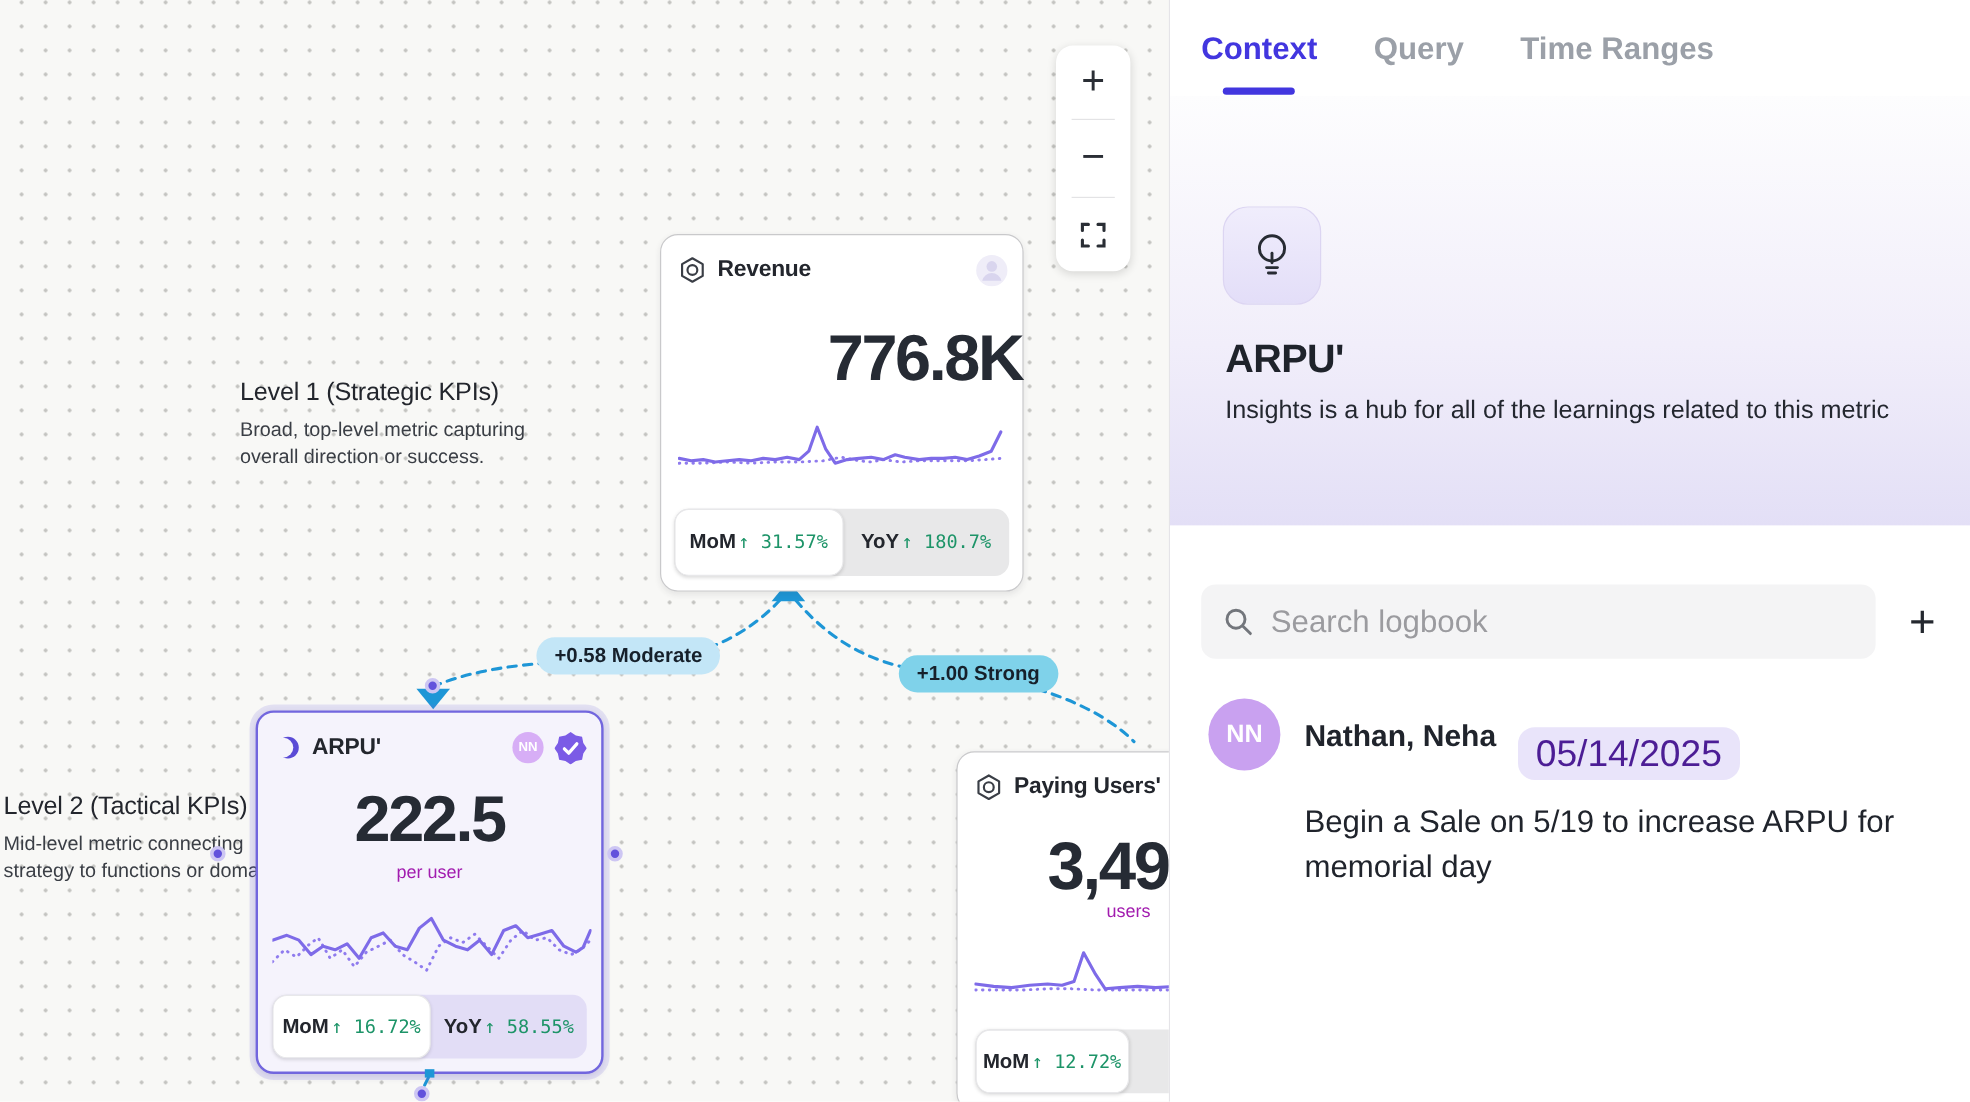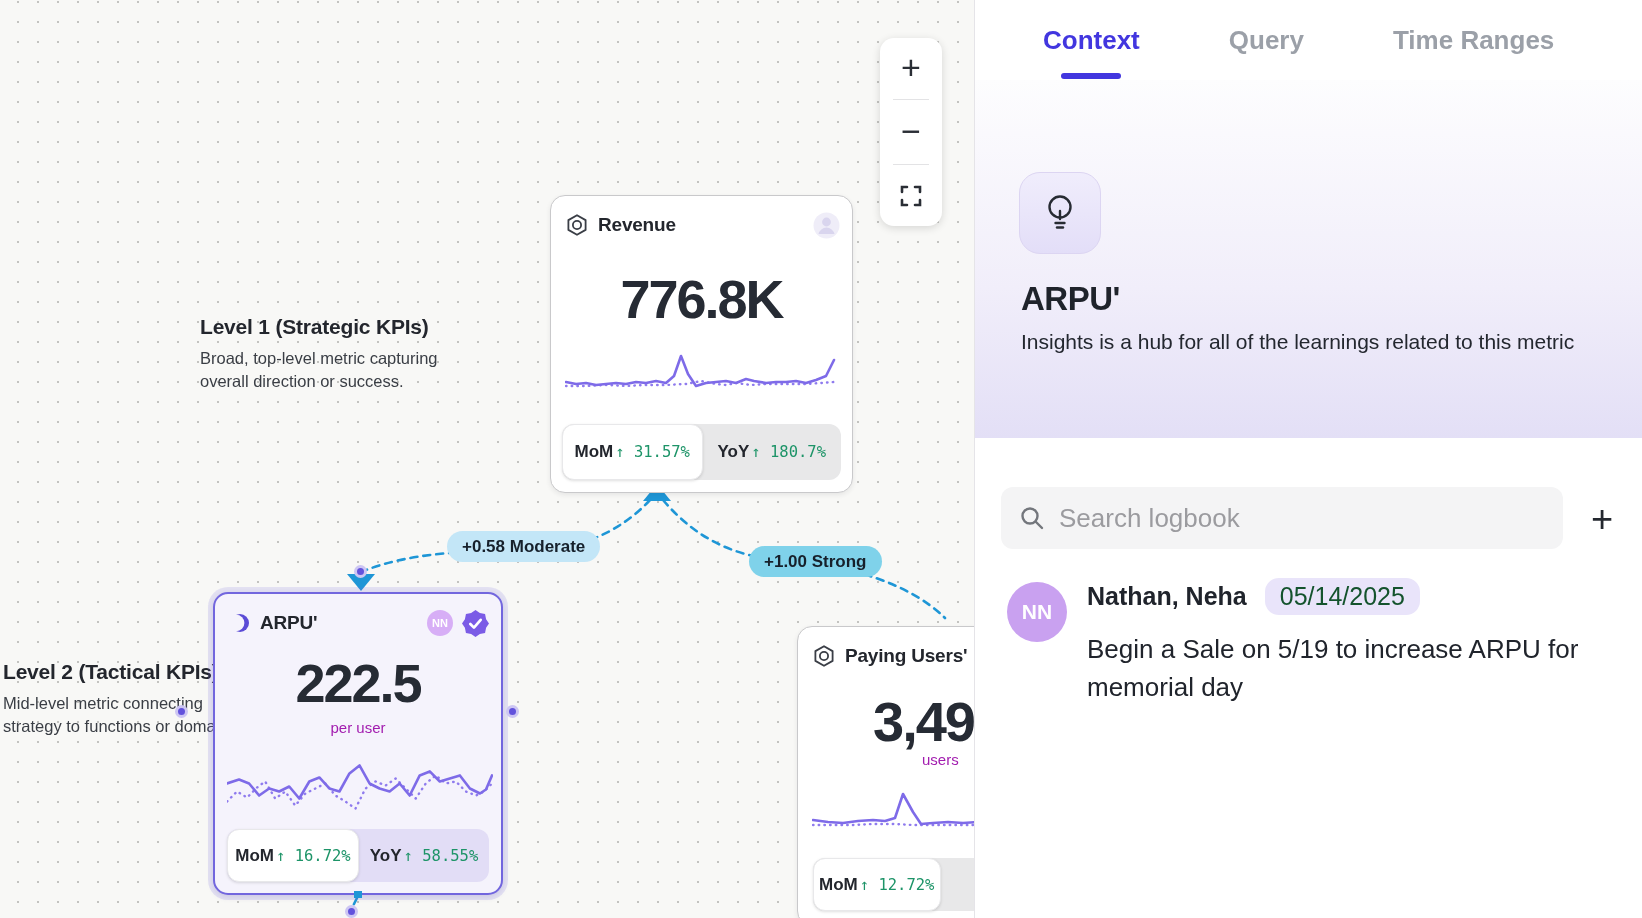--- a/index.html
+++ b/index.html
@@ -8,21 +8,21 @@
 
   
   .canvas { position:absolute; left:0; top:0; width:974px; height:918px; overflow:hidden;
     background-color:#F8F8F6;
     background-image:radial-gradient(#C3C3C0 1.3px, transparent 1.5px);
     background-size:20px 20px; background-position:8px 12px; }
 
   .edges-svg { position:absolute; inset:0; z-index:1; }
 
   .annot { position:absolute; z-index:0; }
-  .annot h3 { font-size:21px; font-weight:700; color:#23262D; letter-spacing:-0.2px; }
+  .annot h3 { font-size:21px; font-weight:400; color:#23262D; letter-spacing:-0.2px; }
   .annot p { font-size:16.5px; line-height:23px; color:#3A3E45; margin-top:8px; }
 
   .edge-label { position:absolute; z-index:3; height:31px; border-radius:16px;
     display:flex; align-items:center; padding:0 15px;
     font-size:17px; font-weight:700; color:#16202B; }
   .edge-label.moderate { background:#C3E6F7; }
   .edge-label.strong   { background:#7FD2EA; }
 
   .handle-dot { position:absolute; z-index:3; width:13px; height:13px; border-radius:50%;
     background:#6252DC; border:3px solid #CDC6F3; }
@@ -60,21 +60,21 @@
     display:flex; flex-direction:column; align-items:center; justify-content:space-around; }
   .zbtn { width:100%; height:56px; display:flex; align-items:center; justify-content:center;
     font-size:34px; font-weight:500; color:#2A2E35; cursor:pointer; }
   .zdivider { width:36px; height:1px; background:#E3E3E5; }
 
   
   .panel { position:absolute; left:974px; top:0; width:668px; height:918px; background:#fff;
     border-left:1px solid #E5E4E8; }
   .p-tabs { height:80px; display:flex; align-items:center; gap:47px; padding-left:26px; }
   .p-tab { position:relative; height:100%; display:flex; align-items:center;
-    font-size:26px; font-weight:600; color:#9BA0A8; cursor:pointer;margin-left:42px; }
+    font-size:26px; font-weight:600; color:#9BA0A8; cursor:pointer; }
   .p-tab.active { color:#4236DF; }
   .p-tab.active::after { content:""; position:absolute; left:50%; transform:translateX(-50%);
     bottom:1px; width:60px; height:6px; border-radius:4px; background:#4236DF; }
 
   .p-hero { height:358px; background:linear-gradient(180deg,#FDFDFE 0%,#F1EEFA 58%,#E3DFF6 100%);
     position:relative; }
   .bulb-tile { position:absolute; left:44px; top:92px; width:82px; height:82px; border-radius:21px;
     background:linear-gradient(180deg,#F0EDFC,#E3DEF8); border:1px solid #DCD5F2;
     display:flex; align-items:center; justify-content:center; }
   .hero-title { position:absolute; left:46px; top:200px; font-size:33px; font-weight:700;
@@ -98,22 +98,22 @@
     display:flex; align-items:center; justify-content:center;
     font-size:38px; font-weight:400; color:#24282F; cursor:pointer; }
 
   .entry { position:absolute; left:0; top:140px; width:100%; }
   .entry-avatar { position:absolute; left:32px; top:4px; width:60px; height:60px; border-radius:50%;
     background:#C9A1F0; color:#fff; font-size:21px; font-weight:700;
     display:flex; align-items:center; justify-content:center; }
   .entry-main { position:absolute; left:112px; top:0; width:530px; }
   .entry-head { display:flex; align-items:center; gap:18px; }
   .entry-author { font-size:25px; font-weight:700; color:#20242C; }
-  .entry-date { background:#E9E4FA; color:#14532d; font-size:25px;
-    padding:4px 15px; border-radius:14px; }
+  .entry-date { background:#E9E4FA; color:#4c1d95; font-size:31px;
+    padding:4px 15px; border-radius:14px;margin-top:28px; }
   .entry-text { margin-top:15px; font-size:26px; line-height:38px; color:#20242C; width:520px; }
 
   .icon { flex:none; display:inline-flex; }
 </style>
 </head>
 <body>
 
 <div class="canvas">
 
   <svg class="edges-svg" width="974" height="918">
@@ -158,21 +158,21 @@
       </span>
       <span class="card-title">Revenue</span>
       <span class="icon">
         <svg width="27" height="27" viewBox="0 0 27 27">
           <circle cx="13.5" cy="13.5" r="13" fill="#EFEDF8"></circle>
           <circle cx="13.5" cy="10" r="4.4" fill="#D9D5EE"></circle>
           <path d="M5.5 22 a8.2 8.2 0 0 1 16 0 z" fill="#D9D5EE"></path>
         </svg>
       </span>
     </div>
-    <div class="metric-value" style="top:72px;">776.8K</div>
+    <div class="metric-value" style="top:72px;text-align:right;">776.8K</div>
     <svg class="spark" style="left:14px; top:150px;" width="272" height="52" viewBox="0 0 270 52">
       <polyline class="dotted" points="0,40 20,40 40,39 60,40 80,39 100,39 120,38 135,35 150,38 160,39 170,37 185,39 200,38 220,38 240,38 255,37 268,36"></polyline>
       <polyline points="0,36 10,38 20,37 30,39 40,38 50,37 60,38 70,36 80,37 90,35 100,37 108,30 115,10 122,28 130,40 140,37 150,36 160,35 170,37 180,33 188,35 200,37 210,36 220,36 230,35 240,37 250,34 260,30 268,14"></polyline>
     </svg>
     <div class="card-footer" style="left:11px; right:11px; top:228px; height:56px;">
       <div class="seg seg-active">
         <div class="seg-label">MoM</div>
         <div class="seg-value">↑ 31.57%</div>
       </div>
       <div class="seg">

